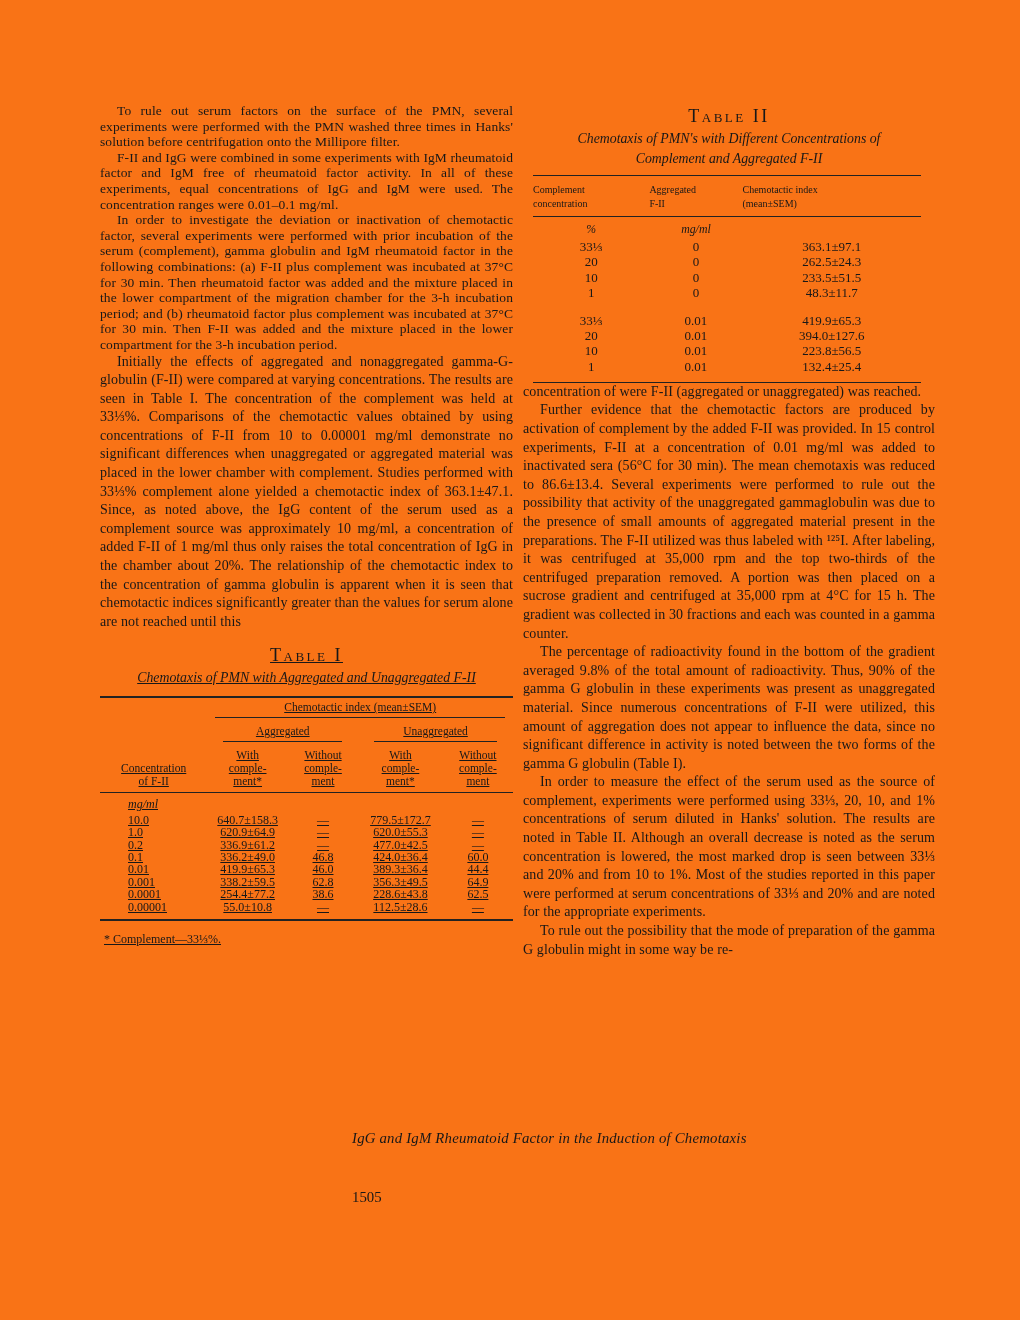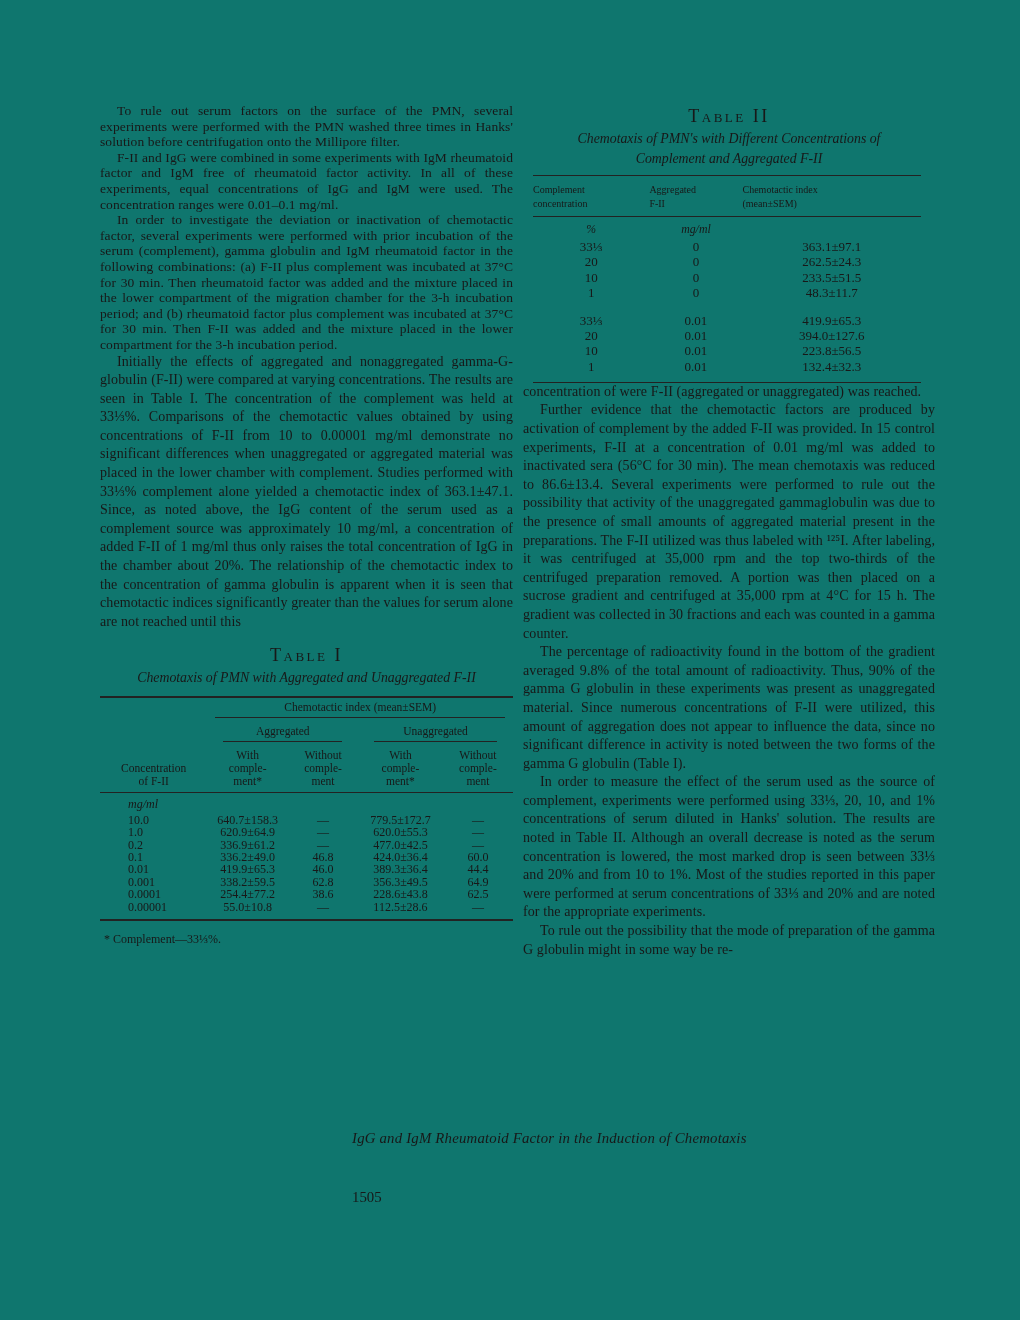--- a/index.html
+++ b/index.html
@@ -3,21 +3,21 @@
 <meta charset="utf-8">
 <style>
   html,body { margin:0; padding:0; }
   body {
     font-family: "Liberation Serif", "DejaVu Serif", serif;
     background:#e8e8e6;
   }
   .page {
     position:relative;
     width:1020px; height:1320px;
-    background:#0f766e;
+    background:#f97316;
     color:#181818;
     overflow:hidden;
   }
   .col { position:absolute; }
   .col-left  { left:100px; top:103px; width:413px; }
   .col-right { left:523px; top:106px; width:412px; }
 
   p.body {
     margin:0;
     font-size:14px;
@@ -48,21 +48,21 @@
     font-style:italic;
     font-size:13.8px;
     line-height:20px;
     margin:0 0 8px 0;
   }
 
   table { border-collapse:collapse; table-layout:fixed; }
   th { font-weight:normal; }
 
   
-  .tbl1-wrap { margin-top:14px; }
+  .tbl1-wrap { margin-top:14px;text-decoration:underline; }
   .tbl1 { width:100%; border-top:2.2px solid #222; }
   .tbl1 thead th {
     font-size:11.5px; line-height:13px;
     vertical-align:bottom; padding:3px 0 4px 0;
     white-space:pre-line; text-align:center;
   }
   .tbl1 thead tr.hdr-last th { border-bottom:1.2px solid #222; }
   .tbl1 th.c1 { text-align:center; }
   .rule-under { border-bottom:1px solid #222; padding-bottom:3px; margin:0 8px; }
   .rule-under-grp { border-bottom:1px solid #222; padding-bottom:3px; margin:0 16px; }
@@ -281,21 +281,21 @@
             <td>394.0±127.6</td>
           </tr>
           <tr>
             <td>10</td>
             <td>0.01</td>
             <td>223.8±56.5</td>
           </tr>
           <tr class="lastrow">
             <td>1</td>
             <td>0.01</td>
-            <td>132.4±32.3</td>
+            <td>132.4±25.4</td>
           </tr>
         </tbody>
       </table>
     </div>
 
     <p class="body noindent after-tbl2">concentration of were F-II (aggregated or unaggregated) was reached.</p>
     <p class="body">Further evidence that the chemotactic factors are produced by activation of complement by the added F-II was provided. In 15 control experiments, F-II at a concentration of 0.01 mg/ml was added to inactivated sera (56°C for 30 min). The mean chemotaxis was reduced to 86.6±13.4. Several experiments were performed to rule out the possibility that activity of the unaggregated gammaglobulin was due to the presence of small amounts of aggregated material present in the preparations. The F-II utilized was thus labeled with ¹²⁵I. After labeling, it was centrifuged at 35,000 rpm and the top two-thirds of the centrifuged preparation removed. A portion was then placed on a sucrose gradient and centrifuged at 35,000 rpm at 4°C for 15 h. The gradient was collected in 30 fractions and each was counted in a gamma counter.</p>
     <p class="body">The percentage of radioactivity found in the bottom of the gradient averaged 9.8% of the total amount of radioactivity. Thus, 90% of the gamma G globulin in these experiments was present as unaggregated material. Since numerous concentrations of F-II were utilized, this amount of aggregation does not appear to influence the data, since no significant difference in activity is noted between the two forms of the gamma G globulin (Table I).</p>
     <p class="body">In order to measure the effect of the serum used as the source of complement, experiments were performed using 33⅓, 20, 10, and 1% concentrations of serum diluted in Hanks' solution. The results are noted in Table II. Although an overall decrease is noted as the serum concentration is lowered, the most marked drop is seen between 33⅓ and 20% and from 10 to 1%. Most of the studies reported in this paper were performed at serum concentrations of 33⅓ and 20% and are noted for the appropriate experiments.</p>
     <p class="body">To rule out the possibility that the mode of preparation of the gamma G globulin might in some way be re-</p>

